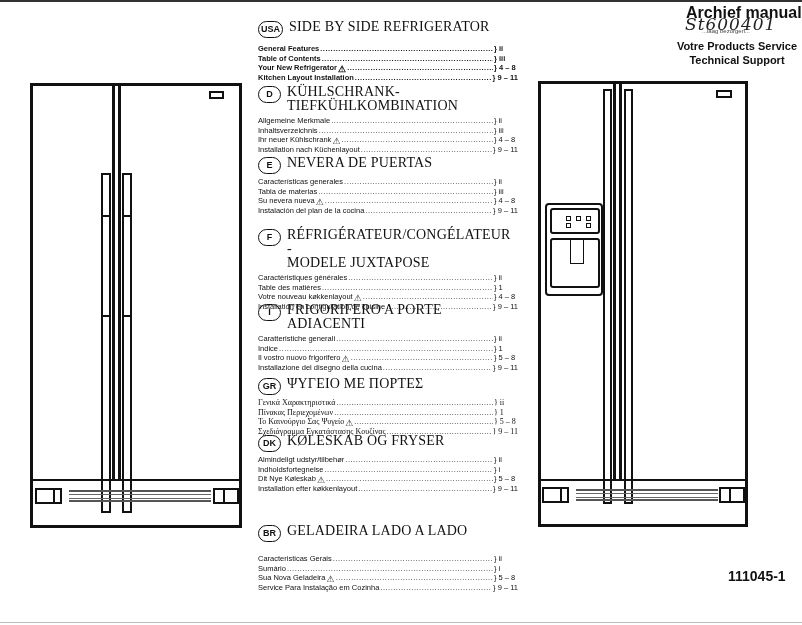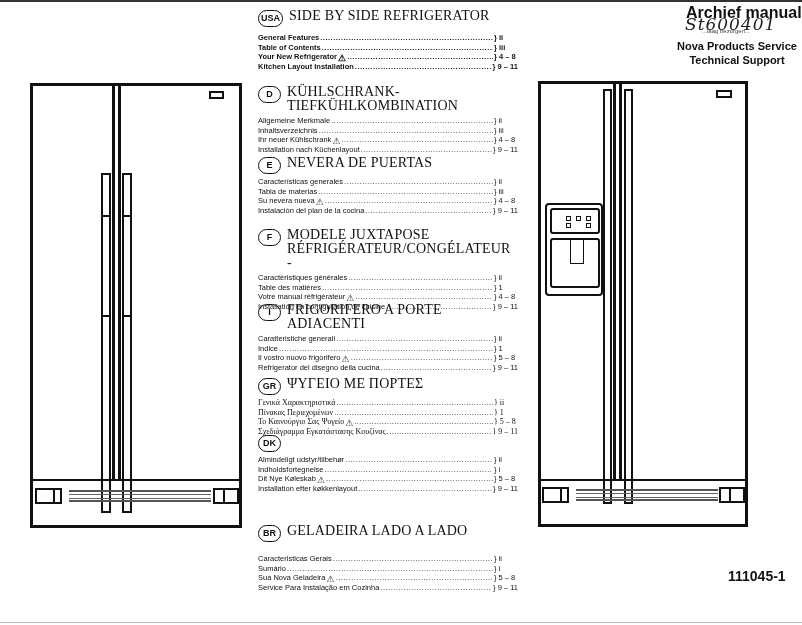--- a/index.html
+++ b/index.html
@@ -97,26 +97,26 @@
     </div>
   <div class="grille" style="left:35px;width:142px;top:405px;height:8px;"></div>
   <div class="foot" style="left:178px;top:403px;width:26px;height:16px;">
       <div class="div" style="left:8px;"></div>
     </div>
 </div>
 
 <div class="stamp">Archief manual</div>
 <div class="signature">St600401</div>
 <div class="stamp-small">...laag bezorgen...</div>
-<div class="svc" style="top:40px;">Nova Products Service</div>
+<div class="svc" style="top:40px;">Votre Products Service</div>
 <div class="svc" style="top:54px;">Technical Support</div>
 
 <div class="docnum">111045-1</div>
 
-<div class="section" style="top:9px;">
+<div class="section" style="top:20px;">
   <div class="sec-head">
     <span class="badge">USA</span>
     <div class="sec-title">
         <div>SIDE BY SIDE REFRIGERATOR</div>
       </div>
   </div>
   <div class="entries" style="margin-top:6px;font-weight:bold;">
     <div class="entry">
         <span class="lbl">General Features</span>
         <span class="dots"></span>
@@ -203,37 +203,37 @@
         <span class="dots"></span>
         <span class="pg">} 9 – 11</span>
       </div>
   </div>
 </div>
 
 <div class="section" style="top:228px;">
   <div class="sec-head">
     <span class="badge">F</span>
     <div class="sec-title">
+        <div>RÉFRIGÉRATEUR/CONGÉLATEUR -</div>
         <div>MODELE JUXTAPOSE</div>
-        <div>RÉFRIGÉRATEUR/CONGÉLATEUR -</div>
       </div>
   </div>
   <div class="entries">
     <div class="entry">
         <span class="lbl">Caractèristiques générales</span>
         <span class="dots"></span>
         <span class="pg">} ii</span>
       </div>
     <div class="entry">
         <span class="lbl">Table des matières</span>
         <span class="dots"></span>
         <span class="pg">} 1</span>
       </div>
     <div class="entry">
-        <span class="lbl">Votre manual réfrigérateur</span>
+        <span class="lbl">Votre nouveau køkkenlayout</span>
         <span class="warn">⚠︎</span>
         <span class="dots"></span>
         <span class="pg">} 4 – 8</span>
       </div>
     <div class="entry">
         <span class="lbl">Installation en configuration de cuisine</span>
         <span class="dots"></span>
         <span class="pg">} 9 – 11</span>
       </div>
   </div>
@@ -258,21 +258,21 @@
         <span class="dots"></span>
         <span class="pg">} 1</span>
       </div>
     <div class="entry">
         <span class="lbl">Il vostro nuovo frigorifero</span>
         <span class="warn">⚠︎</span>
         <span class="dots"></span>
         <span class="pg">} 5 – 8</span>
       </div>
     <div class="entry">
-        <span class="lbl">Refrigerator del disegno della cucina</span>
+        <span class="lbl">Installazione del disegno della cucina</span>
         <span class="dots"></span>
         <span class="pg">} 9 – 11</span>
       </div>
   </div>
 </div>
 
 <div class="section greek" style="top:377px;">
   <div class="sec-head">
     <span class="badge">GR</span>
     <div class="sec-title">
@@ -301,20 +301,21 @@
         <span class="dots"></span>
         <span class="pg">} 9 – 11</span>
       </div>
   </div>
 </div>
 
 <div class="section" style="top:434px;">
   <div class="sec-head">
     <span class="badge">DK</span>
     <div class="sec-title">
+        <div>KØLESKAB OG FRYSER</div>
       </div>
   </div>
   <div class="entries">
     <div class="entry">
         <span class="lbl">Almindeligt udstyr/tilbehør</span>
         <span class="dots"></span>
         <span class="pg">} ii</span>
       </div>
     <div class="entry">
         <span class="lbl">Indholdsfortegnelse</span>

